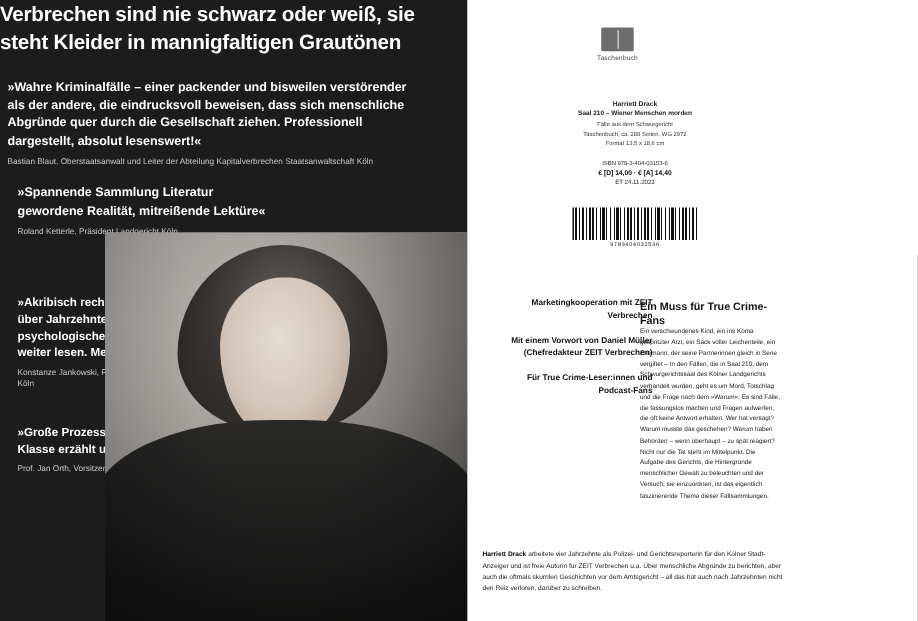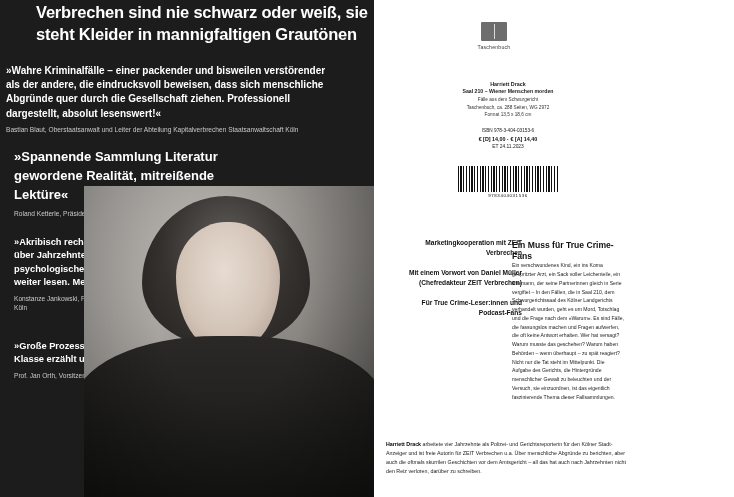--- a/index.html
+++ b/index.html
@@ -34,21 +34,20 @@
     width: 372px;
     color: #ffffff;
     font-size: 16.5px;
     font-weight: bold;
     line-height: 1.32;
     letter-spacing: -0.2px;
   }
   #cover-headline .hl-line {
     display: block;
     white-space: nowrap;
-    margin-left: 36px;
   }
   #cover-headline .hl-line.l2 {
     padding-left: 0px;
   }
 
   .quote-block {
     position: absolute;
     color: #ffffff;
   }
 
@@ -78,21 +77,21 @@
     line-height: 1.35;
   }
 
   
   #quote-2 {
     left: 14px;
     top: 148px;
     width: 210px;
   }
   #quote-2 .quote-text {
-    font-size: 13px;
+    font-size: 10px;
     line-height: 1.45;
   }
   #quote-2 .quote-attr {
     font-size: 6.6px;
     line-height: 1.35;
   }
 
   
   #quote-3 {
     left: 14px;

